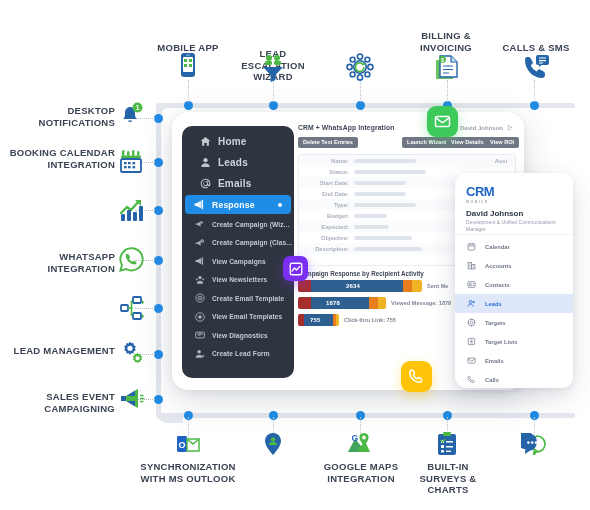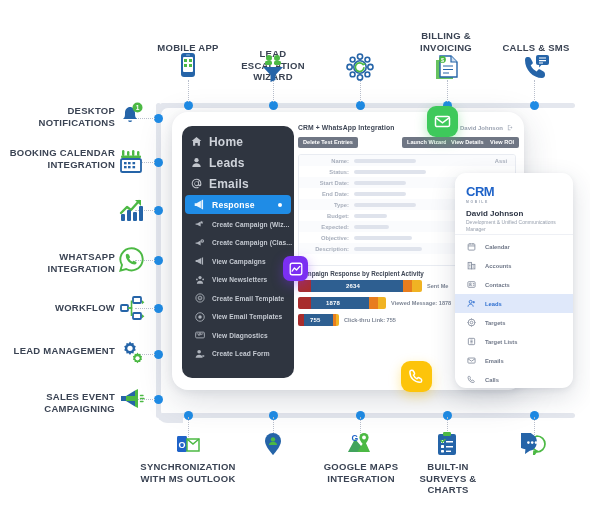--- a/index.html
+++ b/index.html
@@ -44,21 +44,21 @@
     overflow:hidden;
   }
   #app .inner{position:absolute;inset:0;}
 
   .sidebar{
     position:absolute;left:10px;top:14px;width:112px;height:252px;
     background:#2f3540;border-radius:10px;overflow:hidden;
   }
   .nav-main{
     display:flex;align-items:center;gap:7px;height:21px;padding:0 9px;
-    color:#cfd3da;font-size:12px;font-weight:bold;letter-spacing:.2px;
+    color:#cfd3da;font-size:10px;font-weight:bold;letter-spacing:.2px;margin-left:9px;
   }
   .nav-main .ico{width:11px;height:11px;flex:0 0 11px;opacity:.92;}
   .nav-main .ico svg{width:100%;height:100%;display:block;fill:#cfd3da;}
   .nav-main.active{
     background:#1f8ce6;color:#fff;border-radius:4px;margin:1px 3px;height:19px;
     font-size:8.6px;position:relative;
   }
   .nav-main.active .ico svg{fill:#fff;}
   .nav-main.active .bullet{
     position:absolute;right:9px;width:4px;height:4px;border-radius:50%;background:#fff;
@@ -302,21 +302,20 @@
   </div>
 
   <div class="olabel r" style="left:10px;top:251px;width:105px;">WHATSAPP INTEGRATION</div>
   <div class="oicon" style="left:118px;top:246px;width:27px;height:27px;">
     <svg viewBox="0 0 27 27">
         <path d="M13.5 2.2A11.1 11.1 0 0 0 4 19l-1.6 5.6L8.2 23a11.1 11.1 0 1 0 5.3-20.8z" fill="none" stroke="#4cb944" stroke-width="1.9"></path>
         <path d="M10 8.2c.4 0 .7 0 1 .6l.9 2c.2.5 0 .8-.3 1.1l-.6.5a8.5 8.5 0 0 0 3.4 3.4l.5-.6c.3-.4.6-.5 1.1-.3l2 .9c.5.3.5.6.5 1 0 .9-.8 1.6-1.7 1.6-4.6 0-9-4.4-9-9 0-.9.6-1.7 1.5-1.7z" fill="#4cb944"></path>
       </svg>
   </div>
 
-  <div class="olabel r" style="left:10px;top:302px;width:105px;">WORKFLOW</div>
   <div class="oicon" style="left:118px;top:294px;width:28px;height:28px;">
     <svg viewBox="0 0 28 28">
         <g fill="none" stroke="#2564a8" stroke-width="1.8">
           <rect x="3" y="11" width="7" height="6" rx="1"></rect>
           <rect x="15" y="3" width="8" height="6" rx="1"></rect>
           <rect x="15" y="19" width="8" height="6" rx="1"></rect>
         </g>
         <g fill="none" stroke="#4cb944" stroke-width="1.6">
           <path d="M10 14h3.5V6.5"></path>
           <path d="M10 14h3.5v8"></path>

